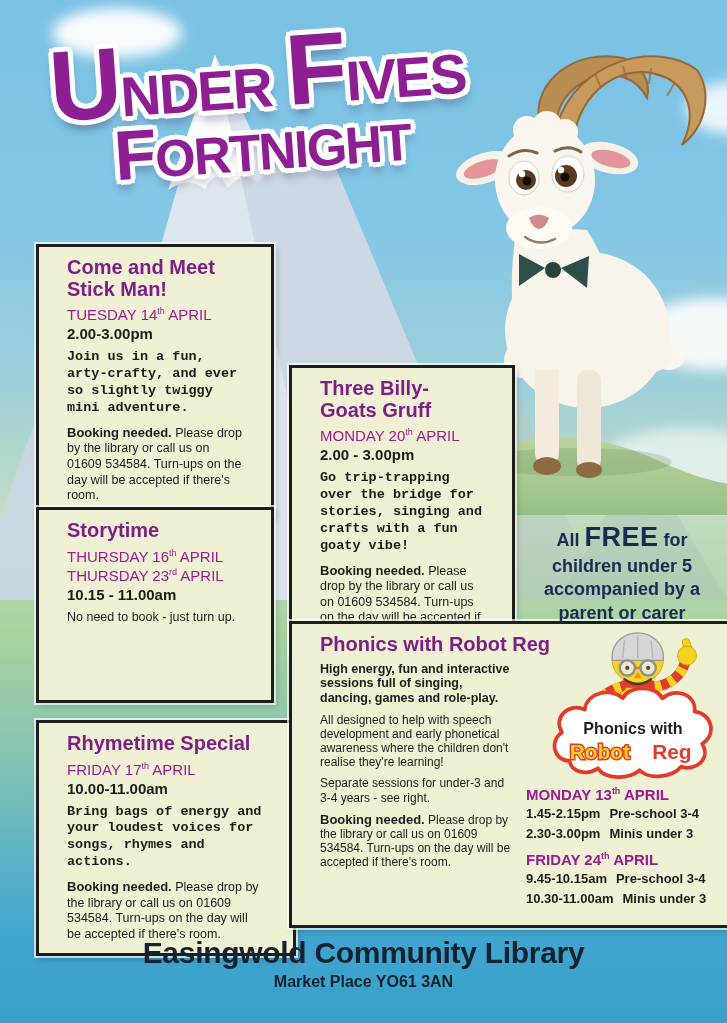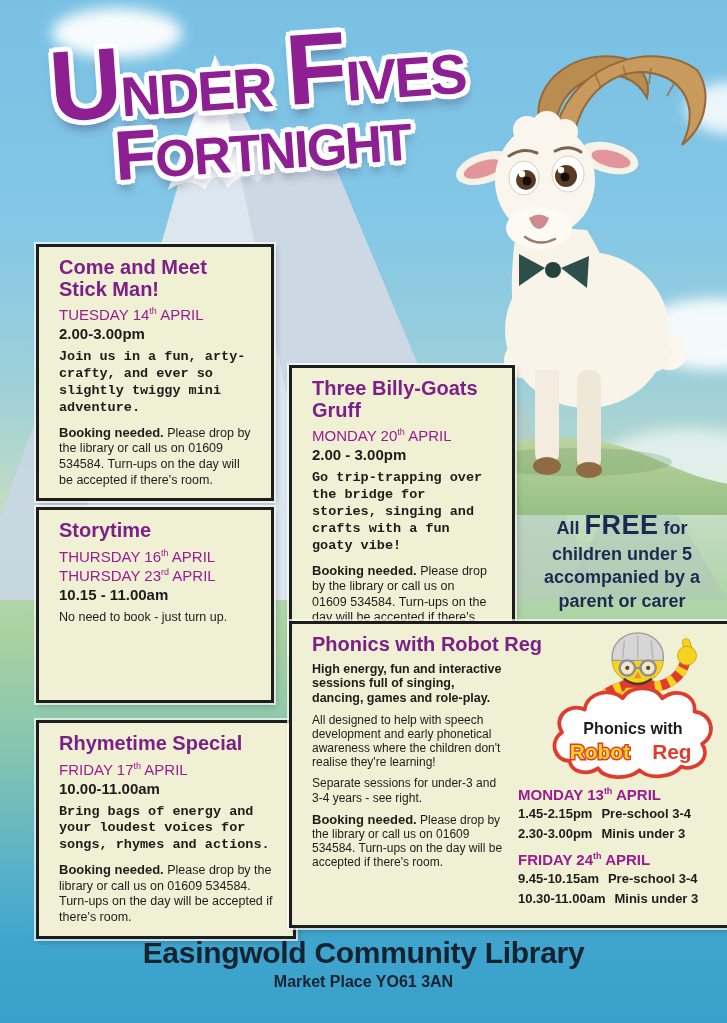--- a/index.html
+++ b/index.html
@@ -34,21 +34,21 @@
   .t-line1 .cap2 { margin-left:16px; }
   .t-line2 { margin-top:-4px; }
   .t-line2 .cap { font-size:70px; }
   .t-line2 .sm  { font-size:52px; }
 
   
   .card {
     position:absolute; z-index:5; box-sizing:border-box;
     background:#f0f1d4; border:3px solid #1d1d1b;
     box-shadow:0 0 0 2px rgba(255,255,255,.7), 2px 3px 6px rgba(0,0,0,.22);
-    padding:10px 20px; color:#1d1c1a;
+    padding:10px 28px; color:#1d1c1a;
   }
   .card-title { margin:0 0 6px; font-size:20px; line-height:1.08; font-weight:bold; color:#7d1f86; }
   .date { margin:0 0 2px; font-size:15px; font-weight:normal; color:#9b1c90; }
   .date sup { font-size:9px; }
   .time { margin:2px 0 7px; font-size:15px; font-weight:600; }
   .desc { margin:0 0 8px; font-size:13.5px; font-weight:bold; line-height:1.25;font-family:Liberation Mono, monospace; }
   .booking, .note { margin:0; font-size:12.5px; line-height:1.25; }
   .booking strong { font-size:13px; }
 
   .card-stickman  { left:36px;  top:244px; width:238px; min-height:244px; }
@@ -67,21 +67,21 @@
   .phonics-right { flex:1; text-align:left; }
   .logo-svg { display:block; margin:-36px auto 0; }
   .sched-date { margin:6px 0 3px; font-size:15px; font-weight:bold; color:#9b1c90; }
   .sched-date sup { font-size:9px; }
   .sched-row { margin:0 0 5px; font-size:13px; font-weight:600; color:#1d1c1a; }
   .sched-row .t { margin-right:9px; }
   .sched-group2 { margin-top:10px; }
 
   
   .free-notice {
-    position:absolute; left:522px; top:508px; width:200px; z-index:6;
+    position:absolute; left:522px; top:520px; width:200px; z-index:6;
     text-align:center; color:#1c2a52; font-weight:bold;
     font-size:18px; line-height:1.3;
   }
   .free-big { font-size:27px; letter-spacing:.5px; }
 
   
   .footer { position:absolute; left:0; right:0; top:936px; z-index:6; text-align:center; color:#15222f; }
   .footer-title { margin:0; font-size:30px; font-weight:bold; letter-spacing:-.3px; }
   .footer-sub { margin:3px 0 0; font-size:16px; font-weight:bold; }
 </style>

